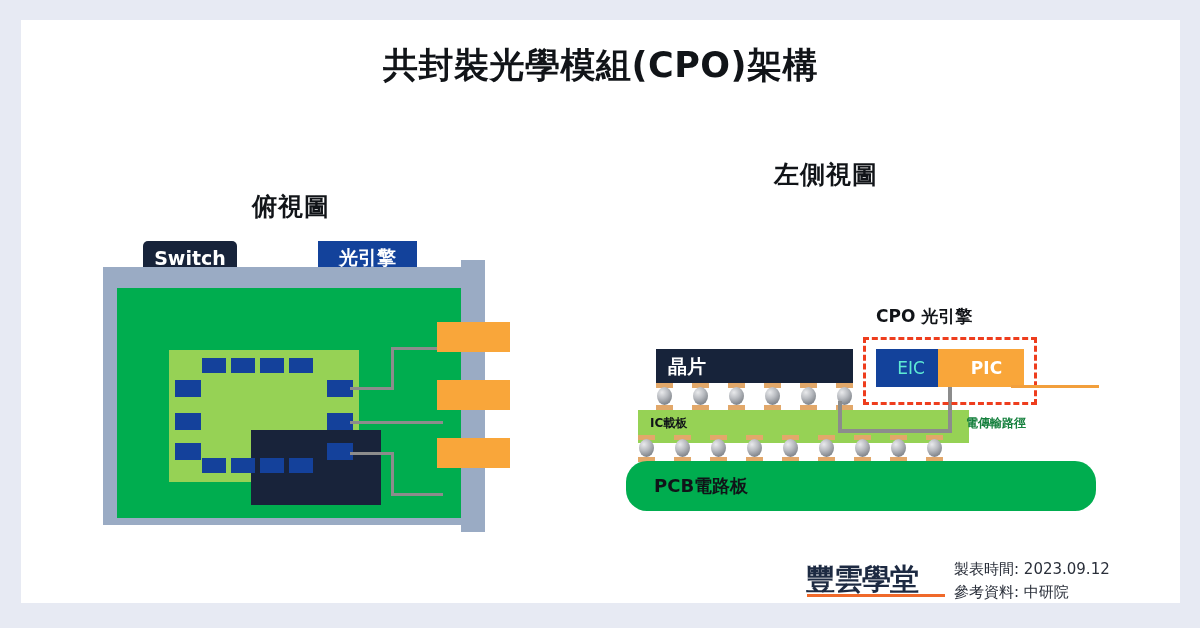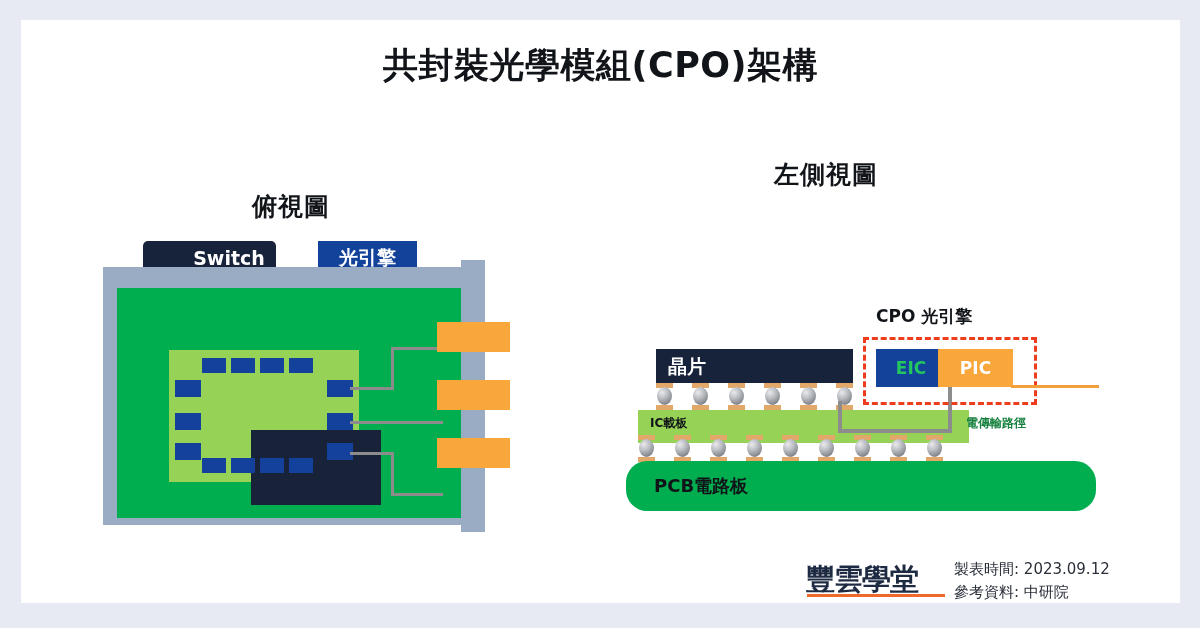--- a/index.html
+++ b/index.html
@@ -31,21 +31,21 @@
   #title-side{left:725px;top:138px;width:160px;text-align:center;}
 
   
   .tag{
     position:absolute;
     color:#ffffff;font-weight:bold;
     display:flex;align-items:center;justify-content:center;
   }
   #tag-switch{
     left:122px;top:221px;width:94px;height:33px;
-    background:#17233a;border-radius:5px;font-size:19px;padding-left:39px;
+    background:#17233a;border-radius:5px;font-size:19px;
   }
   #tag-engine{
     left:297px;top:221px;width:99px;height:33px;
     background:#13429b;font-size:19px;
   }
 
   
   #topview{position:absolute;left:82px;top:240px;width:400px;height:272px;}
   #tv-frame{
     position:absolute;left:0;top:7px;width:372px;height:258px;
@@ -123,27 +123,27 @@
     border-radius:50%;
     background:radial-gradient(circle at 33% 30%,#e9eaec 0%,#b9bcc1 38%,#8a8e94 70%,#6a6e74 100%);
   }
 
   #cpo-box{
     position:absolute;left:237px;top:32px;width:168px;height:62px;
     border:3px dashed #ee3d1d;
   }
   #eic{
     position:absolute;left:250px;top:44px;width:70px;height:38px;
-    background:#13429b;color:#22c55e;font-size:17px;font-weight:bold;
+    background:#13429b;color:#5eead4;font-size:17px;font-weight:normal;
     display:flex;align-items:center;justify-content:center;
   }
   #pic{
     position:absolute;left:312px;top:44px;width:75px;height:38px;
     background:#f9a63a;color:#fff;font-size:17px;font-weight:bold;
-    display:flex;align-items:center;justify-content:center;
+    display:flex;align-items:center;justify-content:center;padding-left:11px;
   }
   #fiber{
     position:absolute;left:385px;top:80px;width:88px;height:3px;
     background:#f29f3c;
   }
   #epath-label{
     position:absolute;left:340px;top:110px;
     font-size:12px;color:#15803d;font-weight:bold;
   }
   .epath{position:absolute;background:#8c8c8c;}

